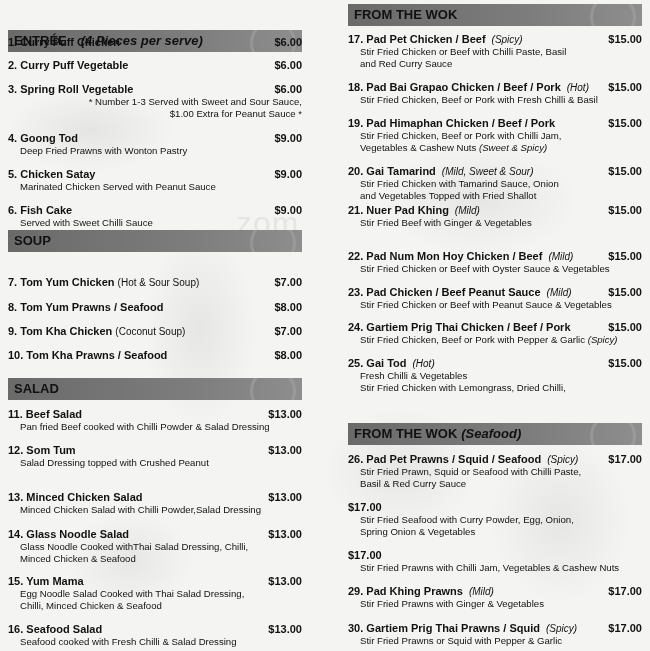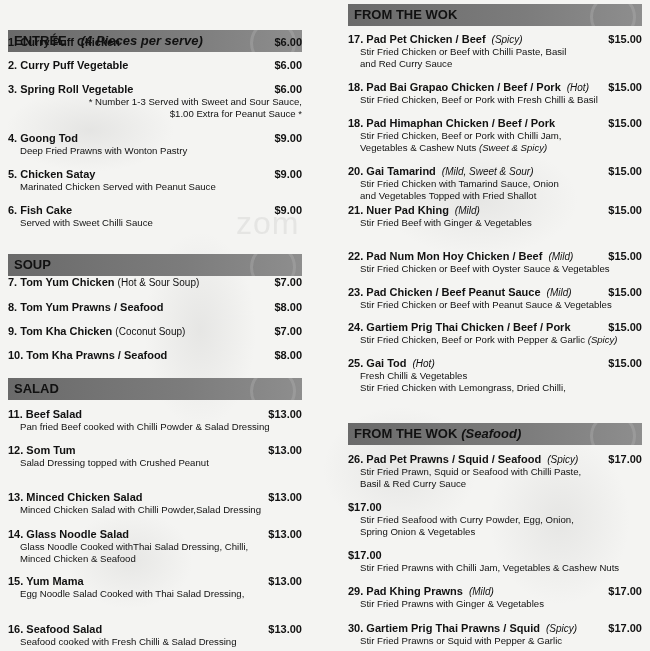--- a/index.html
+++ b/index.html
@@ -95,21 +95,21 @@
     <div class="desc">Marinated Chicken Served with Peanut Sauce</div>
   </div>
   <div class="item" style="top:204px;">
     <div class="row">
         <span class="name">6. Fish Cake</span>
         <span class="price">$9.00</span>
       </div>
     <div class="desc">Served with Sweet Chilli Sauce</div>
   </div>
 
-  <div class="section" style="top:254px;">
+  <div class="section" style="top:230px;">
     <div class="sec-header">
       <span>SOUP</span>
     </div>
   </div>
   <div class="item" style="top:276px;">
     <div class="row">
         <span class="name"><span>7. Tom Yum Chicken</span><span class="paren">(Hot &amp; Sour Soup)</span></span>
         <span class="price">$7.00</span>
       </div>
   </div>
@@ -165,20 +165,21 @@
       </div>
     <div class="desc">Glass Noodle Cooked withThai Salad Dressing, Chilli,</div>
     <div class="desc">Minced Chicken &amp; Seafood</div>
   </div>
   <div class="item" style="top:575px;">
     <div class="row">
         <span class="name">15. Yum Mama</span>
         <span class="price">$13.00</span>
       </div>
     <div class="desc">Egg Noodle Salad Cooked with Thai Salad Dressing,</div>
+    <div class="desc">Chilli, Minced Chicken &amp; Seafood</div>
   </div>
   <div class="item" style="top:623px;">
     <div class="row">
         <span class="name">16. Seafood Salad</span>
         <span class="price">$13.00</span>
       </div>
     <div class="desc">Seafood cooked with Fresh Chilli &amp; Salad Dressing</div>
   </div>
 </div>
 
@@ -199,21 +200,21 @@
   </div>
   <div class="item" style="top:81px;">
     <div class="row">
         <span class="name"><span>18. Pad Bai Grapao Chicken / Beef / Pork</span><span class="tag">(Hot)</span></span>
         <span class="price">$15.00</span>
       </div>
     <div class="desc">Stir Fried Chicken, Beef or Pork with Fresh Chilli &amp; Basil</div>
   </div>
   <div class="item" style="top:117px;">
     <div class="row">
-        <span class="name">18. Pad Himaphan Chicken / Beef / Pork</span>
+        <span class="name">19. Pad Himaphan Chicken / Beef / Pork</span>
         <span class="price">$15.00</span>
       </div>
     <div class="desc">Stir Fried Chicken, Beef or Pork with Chilli Jam,</div>
     <div class="desc"><span>Vegetables &amp; Cashew Nuts</span> <span class="tag">(Sweet &amp; Spicy)</span></div>
   </div>
   <div class="item" style="top:165px;">
     <div class="row">
         <span class="name"><span>20. Gai Tamarind</span><span class="tag">(Mild, Sweet &amp; Sour)</span></span>
         <span class="price">$15.00</span>
       </div>

